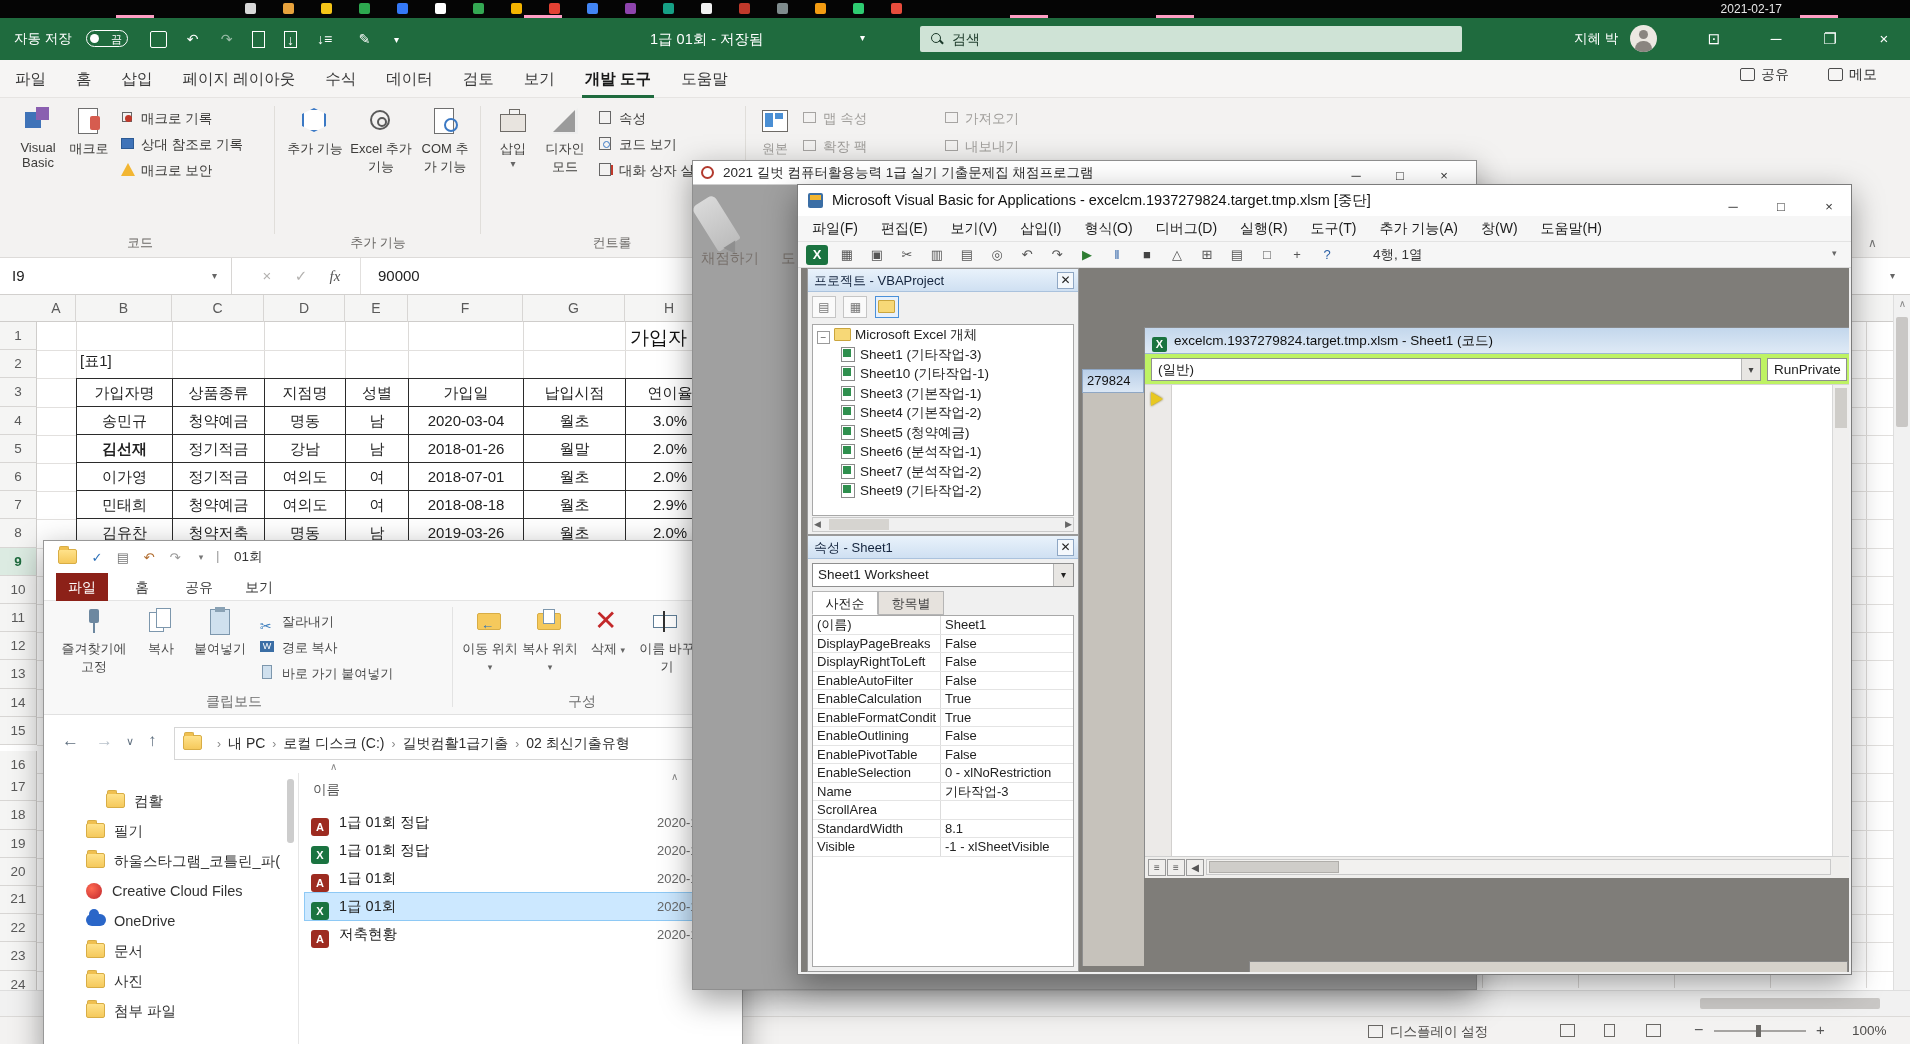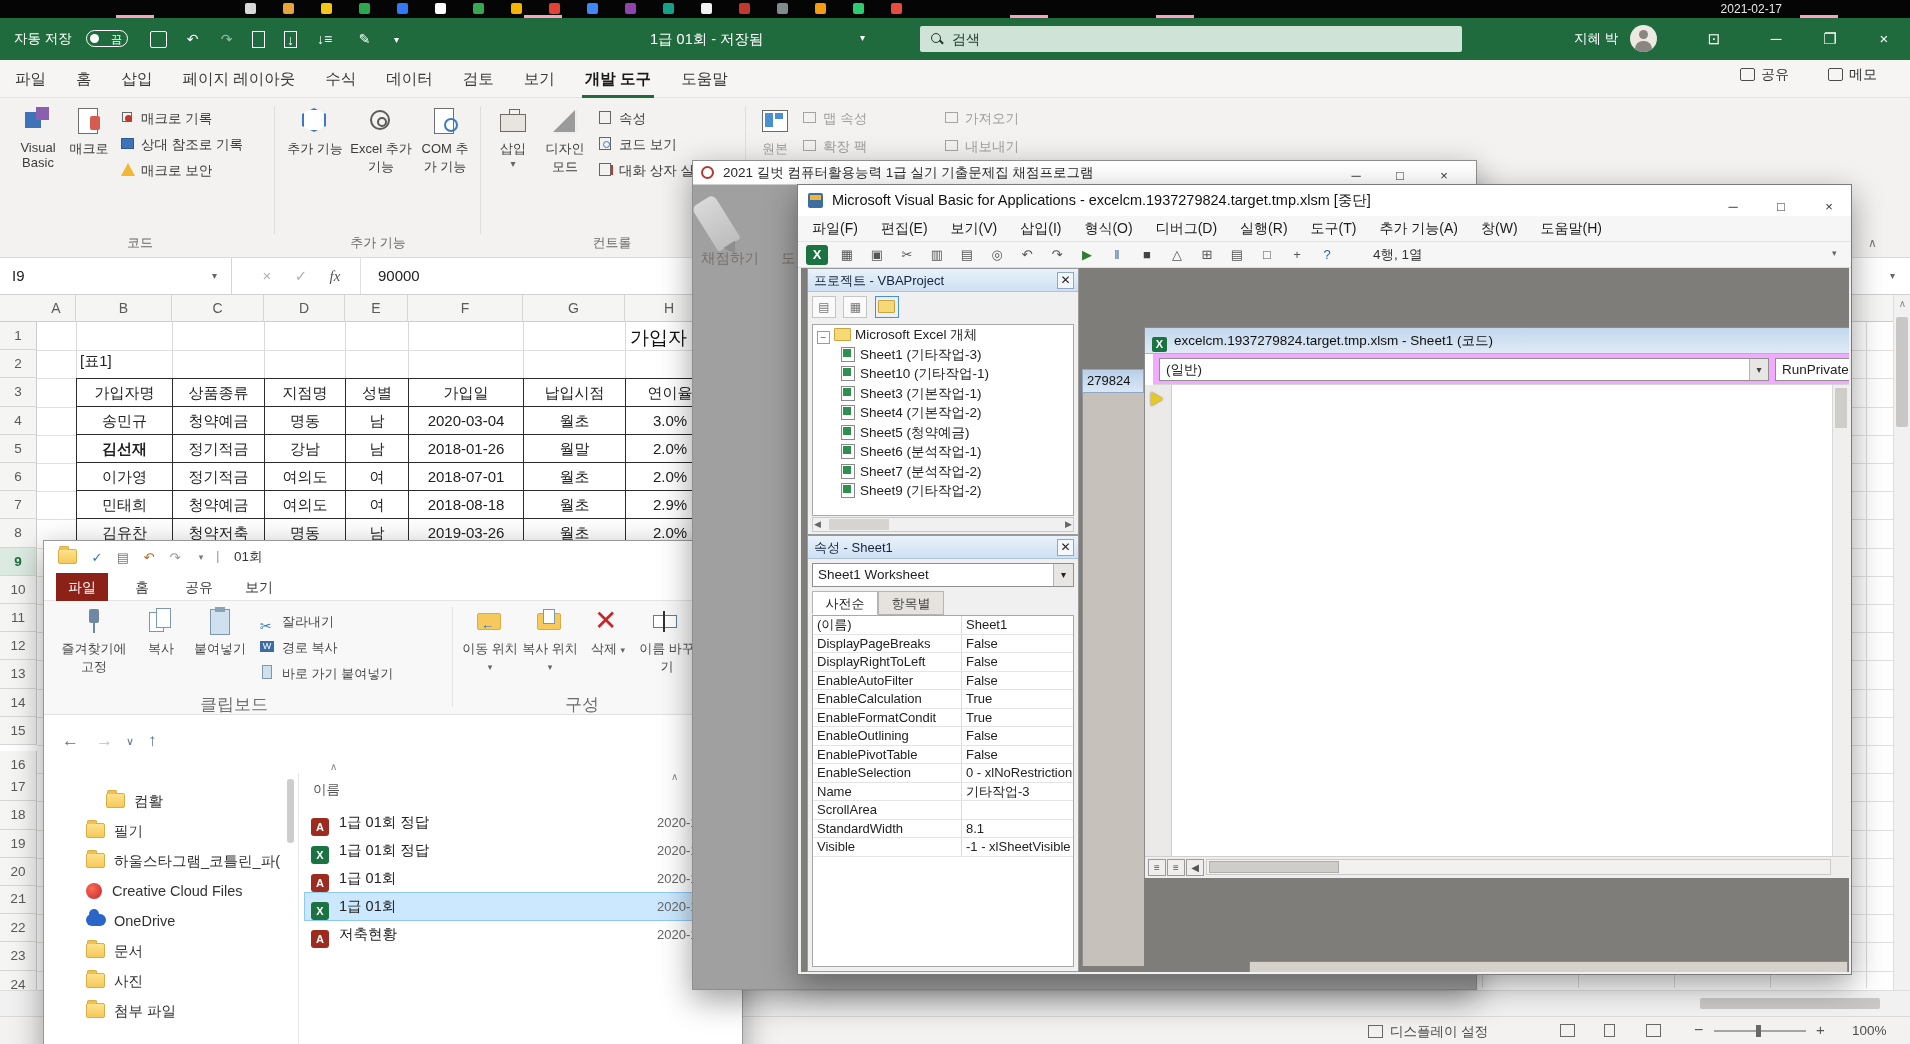--- a/index.html
+++ b/index.html
@@ -119,36 +119,36 @@
   #proj-hscroll { position:absolute; left:4px; top:248px; width:262px; height:15px; background:#f0f0f0; border:1px solid #c9c9c9; font-size:9px; color:#666; }
 
   
   #props { position:absolute; left:6px; top:267px; width:272px; height:437px; background:#f0f0f0; border:1px solid #9a9a9a; }
   #props-combo { position:absolute; left:4px; top:27px; width:262px; height:24px; background:#fff; border:1px solid #8f8f8f; font-size:13.5px; line-height:22px; padding-left:5px; }
   .ptab { position:absolute; top:55px; width:66px; height:24px; font-size:13px; text-align:center; line-height:24px; border:1px solid #b5b5b5; }
   .ptab.on { background:#fff; border-bottom:1px solid #fff; }
   .ptab.off { background:#e6e2dd; color:#444; }
   #props-grid { position:absolute; left:4px; top:79px; width:262px; height:352px; background:#fff; border:1px solid #a8a8a8; font-size:13px; overflow:hidden; }
   .prow { height:18.5px; line-height:18.5px; border-bottom:1px solid #e4e4e4; display:flex; }
-  .pname { width:149px; border-right:1px solid #dcdcdc; padding-left:4px; white-space:nowrap; overflow:hidden; }
+  .pname { width:128px; border-right:1px solid #dcdcdc; padding-left:4px; white-space:nowrap; overflow:hidden; }
   .pval { flex:1; padding-left:4px; white-space:nowrap; overflow:hidden; }
 
   
   #ghostA-bar { position:absolute; left:281px; top:101px; width:62px; height:24px; background:linear-gradient(#b9cfe8,#dbe7f5); border:1px solid #8fa7c4; font-size:13px; line-height:22px; color:#111; overflow:hidden; }
   #ghostA-body { position:absolute; left:281px; top:125px; width:62px; height:573px; background:#c6c2bb; border-left:1px solid #8f8f8f; }
   #ghostB { position:absolute; left:448px; top:693px; width:599px; height:85px; background:#d6d2cb; border:1px solid #8a8a8a; }
   .split-ico { position:absolute; width:18px; height:17px; border:1px solid #9a9a9a; background:#efeeec; text-align:center; font-size:10px; line-height:16px; color:#555; }
   .htrack { position:absolute; height:16px; background:#f2f1ef; border:1px solid #c9c9c9; }
   .hthumb { position:absolute; top:1px; height:12px; background:#cfcdc9; border:1px solid #b0aeaa; }
 
   
   #codewin { position:absolute; left:343px; top:59px; width:706px; height:551px; background:#fff; border:1px solid #8a8a8a; }
   #code-title { position:absolute; left:0; top:0; width:100%; height:26px; background:linear-gradient(#c3d7ec,#dfeaf6); border-bottom:1px solid #9fb8d4; font-size:13.5px; color:#101010; line-height:26px; }
   .cw-xlico { display:inline-block; width:15px; height:15px; background:#1a7340; color:#fff; font-size:11px; font-weight:bold; text-align:center; line-height:15px; margin:0 7px 0 7px; vertical-align:-3px; border-radius:2px; }
-  #code-combos { position:absolute; left:8px; top:26px; width:100%; height:31px; background:#f0abfc; border-bottom:1px solid #d6d6d6; }
+  #code-combos { position:absolute; left:0; top:26px; width:100%; height:31px; background:#bef264; border-bottom:1px solid #d6d6d6; }
   .combo { position:absolute; top:4px; height:23px; background:#fff; border:1px solid #8f8f8f; font-size:13.5px; line-height:21px; padding-left:6px; overflow:hidden; white-space:nowrap; }
   .combo .dd { position:absolute; right:0; top:0; width:19px; height:100%; background:#e8e6e3; border-left:1px solid #b5b5b5; text-align:center; font-size:10px; color:#444; line-height:21px; }
   #code-margin { position:absolute; left:0; top:57px; width:27px; height:471px; background:#eceae8; border-right:1px solid #d2d0ce; }
   #break-arrow { position:absolute; left:6px; top:7px; width:0; height:0; border-top:7px solid transparent; border-bottom:7px solid transparent; border-left:12px solid #e8c822; filter:drop-shadow(0 0 1px #7a6700); }
   #code-area { position:absolute; left:27px; top:57px; width:661px; height:471px; background:#fff; font-family:"DejaVu Sans Mono","Liberation Mono",monospace; font-size:14.5px; }
   .cl { position:absolute; left:8px; height:19px; line-height:19px; white-space:pre; }
   .kw { color:#00009b; }
   .hl { background:#ffff00; }
   #code-vscroll { position:absolute; right:0; top:57px; width:17px; height:471px; background:#f0efee; border-left:1px solid #d8d8d8; }
   #code-hscroll { position:absolute; left:0; top:528px; width:100%; height:22px; background:#efeeec; border-top:1px solid #cfcfcf; }
@@ -158,21 +158,21 @@
   #ex-title { position:absolute; left:0; top:0; width:100%; height:32px; background:#fff; font-size:13.5px; color:#333; }
   .ex-qico { position:absolute; top:8px; width:18px; height:17px; text-align:center; line-height:17px; font-size:13px; }
   #ex-tabs { position:absolute; left:0; top:32px; width:100%; height:28px; background:#fff; border-bottom:1px solid #e4e4e4; }
   .extab { position:absolute; top:0; height:28px; line-height:28px; text-align:center; font-size:14px; color:#3b3b3b; }
   #extab-file { background:#8c2118; color:#fff; }
   #ex-ribbon { position:absolute; left:0; top:60px; width:100%; height:114px; background:#f8f8f8; border-bottom:1px solid #e1e1e1; font-size:13px; color:#4a4a4a; }
   .exbig { position:absolute; top:4px; width:62px; text-align:center; }
   .exbig .ei { margin:2px auto 3px; width:30px; height:30px; position:relative; }
   .exsmall { position:absolute; height:26px; line-height:26px; white-space:nowrap; }
   .exsmall .ei2 { display:inline-block; width:16px; height:16px; vertical-align:-3px; margin-right:6px; position:relative; }
-  .exgl { position:absolute; top:92px; font-size:17px; color:#6d6d6d; width:160px; text-align:center; }
+  .exgl { position:absolute; top:92px; font-size:14px; color:#6d6d6d; width:160px; text-align:center; }
   .exsep { position:absolute; top:6px; width:1px; height:100px; background:#e3e3e3; }
   #ex-addr { position:absolute; left:0; top:174px; width:100%; height:58px; background:#fff; }
   .nav-a { position:absolute; top:16px; font-size:17px; color:#5f6f7f; }
   #addr-box { position:absolute; left:130px; top:12px; width:566px; height:33px; border:1px solid #d6d6d6; font-size:14px; line-height:31px; white-space:nowrap; overflow:hidden; }
   .crumb { color:#2d2d2d; }
   .csep { color:#8a8a8a; padding:0 7px; font-size:12px; }
   #ex-side { position:absolute; left:0; top:232px; width:253px; height:288px; font-size:14.5px; color:#333; }
   .side-item { position:absolute; left:42px; height:24px; line-height:24px; white-space:nowrap; }
   .sfold { display:inline-block; width:19px; height:15px; background:linear-gradient(#ffe28a,#f5c95c); border:1px solid #d8ad45; border-radius:2px; margin-right:9px; vertical-align:-2px; position:relative; }
   .sfold::before { content:""; position:absolute; left:0; top:-4px; width:8px; height:3px; background:#f0c050; border:1px solid #d8ad45; border-bottom:none; border-radius:2px 2px 0 0; }
@@ -598,20 +598,23 @@
             <div style="position:absolute;left:2px;top:6px;width:24px;height:17px;background:#f5c95c;border:1px solid #d8ad45;border-radius:2px;"></div>
           </div>
         <div>새 폴더</div>
       </div>
     </div>
     <div id="ex-addr">
       <div class="nav-a" style="left:18px;">←</div>
       <div class="nav-a" style="left:52px;color:#b9c2cb;">→</div>
       <div class="nav-a" style="left:82px;font-size:11px;top:20px;">∨</div>
       <div class="nav-a" style="left:104px;">↑</div>
+      <div id="addr-box">
+        <span class="sfold" style="margin:0 8px 0 8px;"></span><span class="csep">›</span><span id="crumbs"><span class="crumb">내 PC</span><span class="csep">›</span><span class="crumb">로컬 디스크 (C:)</span><span class="csep">›</span><span class="crumb">길벗컴활1급기출</span><span class="csep">›</span><span class="crumb">02 최신기출유형</span></span>
+      </div>
     </div>
     <div id="ex-side">
         <div class="side-item" style="top: 16px; padding-left: 20px;"><span class="sfold"></span><span>컴활</span></div>
         <div class="side-item" style="top: 46px;"><span class="sfold"></span><span>필기</span></div>
         <div class="side-item" style="top: 76px;"><span class="sfold"></span><span>하울스타그램_코틀린_파(</span></div>
         <div class="side-item" style="top: 106px;"><span class="scc"></span><span>Creative Cloud Files</span></div>
         <div class="side-item" style="top: 136px;"><span class="scloud"></span><span>OneDrive</span></div>
         <div class="side-item" style="top: 166px;"><span class="sfold"></span><span>문서</span></div>
         <div class="side-item" style="top: 196px;"><span class="sfold"></span><span>사진</span></div>
         <div class="side-item" style="top: 226px;"><span class="sfold"></span><span>첨부 파일</span></div>

